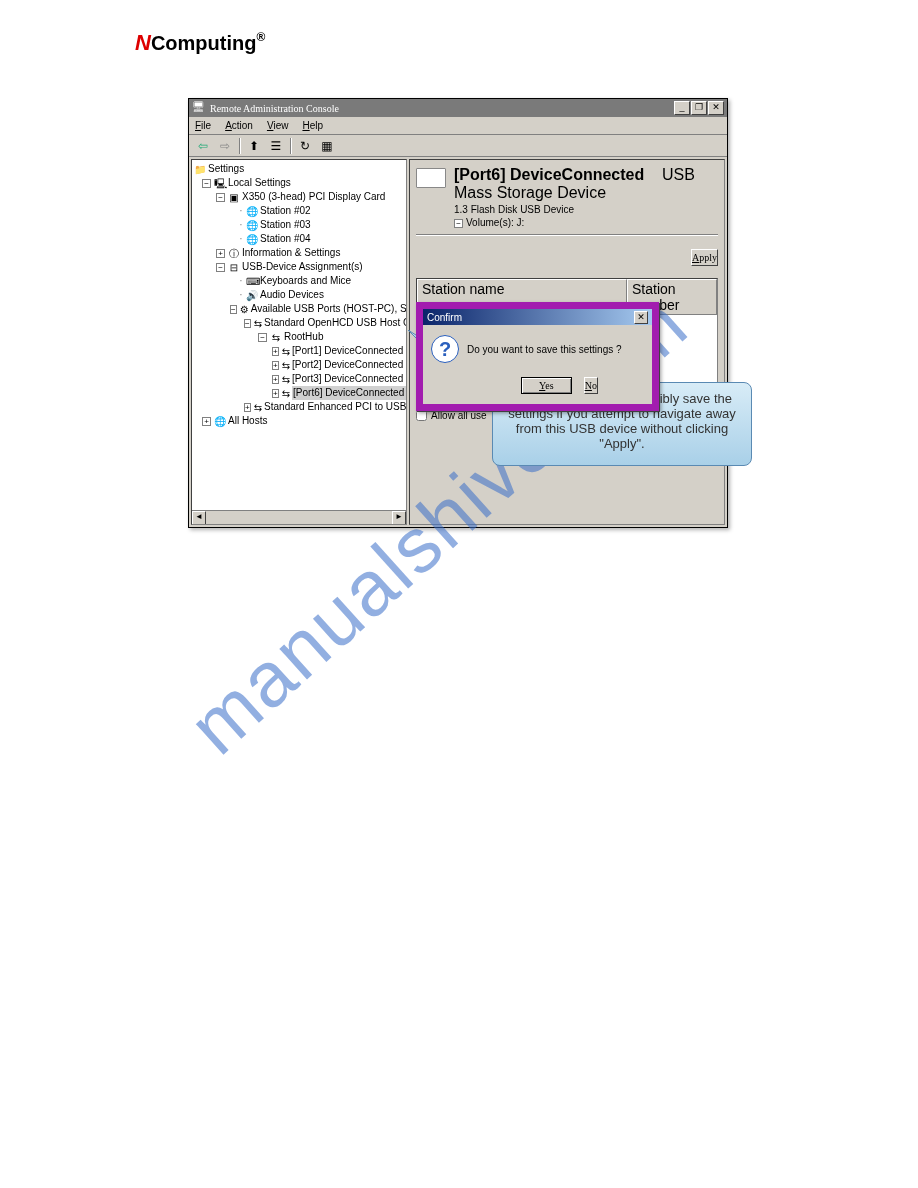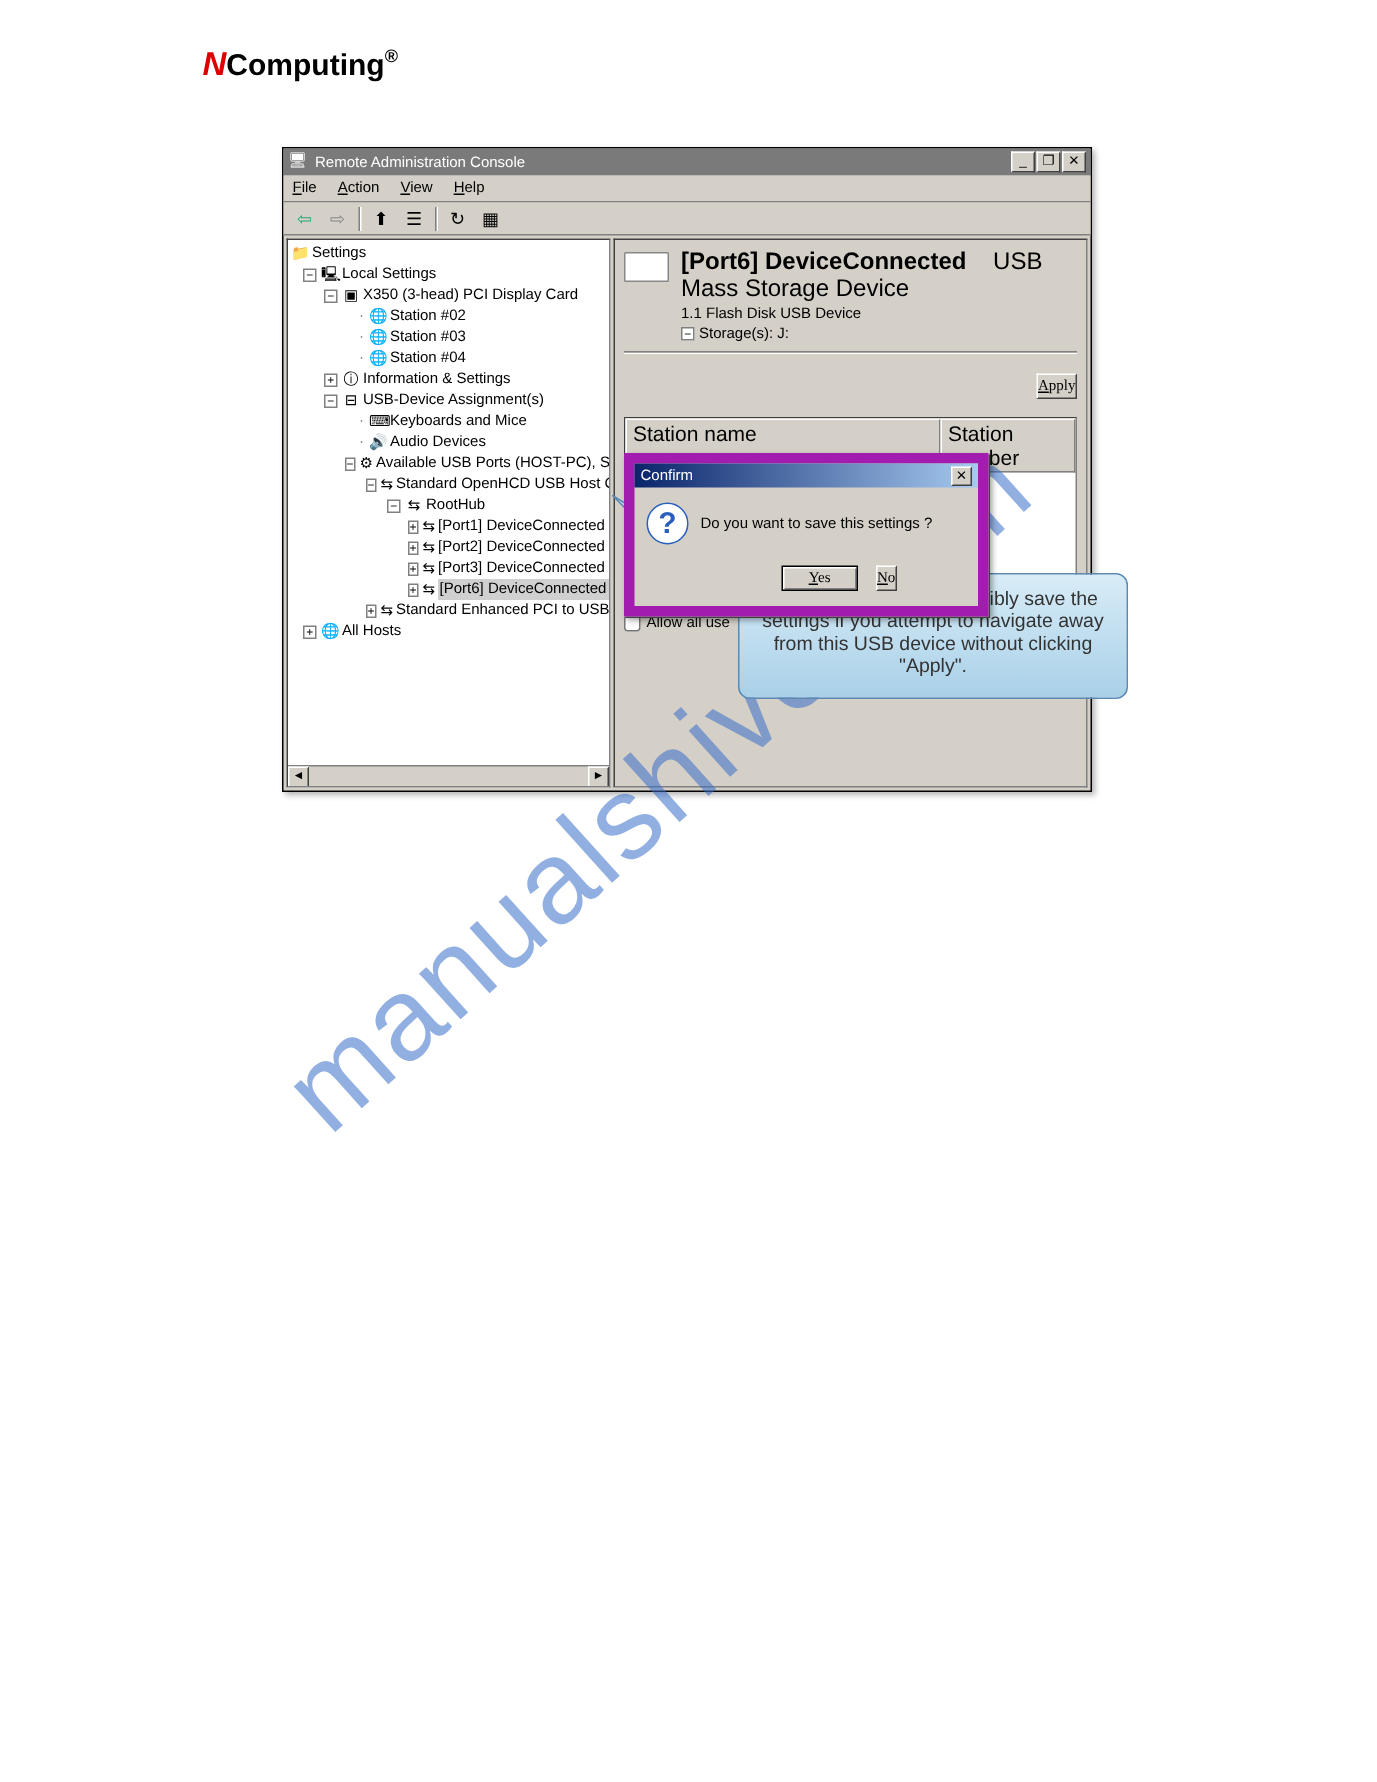--- a/index.html
+++ b/index.html
@@ -36,21 +36,21 @@
   .titlebar {
     background: #7a7a7a;
     color: #fff;
     padding: 2px 3px;
     display: flex;
     align-items: center;
     height: 18px;
     font-size: 10px;
   }
   .titlebar-icon { width: 14px; height: 14px; margin-right: 4px; display:inline-block; }
-  .titlebar-text { flex: 1; }
+  .titlebar-text { flex: 1; font-family: Liberation Serif, serif; }
   .titlebar-btns { display: flex; gap: 1px; }
   .titlebar-btn {
     width: 16px; height: 14px;
     background: #d4d0c8;
     border: 1px solid #fff;
     border-right-color:#404040; border-bottom-color:#404040;
     font-size: 9px; text-align:center; line-height:11px;
     color:#000;
   }
   .menubar {
@@ -358,22 +358,22 @@
       </div>
     </div>
 
     <div class="right-panel">
       <div class="device-header">
         <div class="drive-icon"></div>
         <div class="device-info">
           <div class="device-title">
             <b>[Port6] DeviceConnected</b>&nbsp;&nbsp;&nbsp;&nbsp;<span>USB Mass Storage Device</span>
           </div>
-          <div class="device-sub">1.1 Flash Disk USB Device</div>
-          <div class="device-sub"><span class="vol-exp">−</span><span>Storage(s):  J:</span></div>
+          <div class="device-sub">1.3 Flash Disk USB Device</div>
+          <div class="device-sub"><span class="vol-exp">−</span><span>Volume(s):  J:</span></div>
         </div>
       </div>
 
       <div class="apply-row">
         <button class="btn"><u>A</u>pply</button>
       </div>
 
       <div class="station-box">
         <div class="station-head">
           <div class="col col-name">Station name</div>

